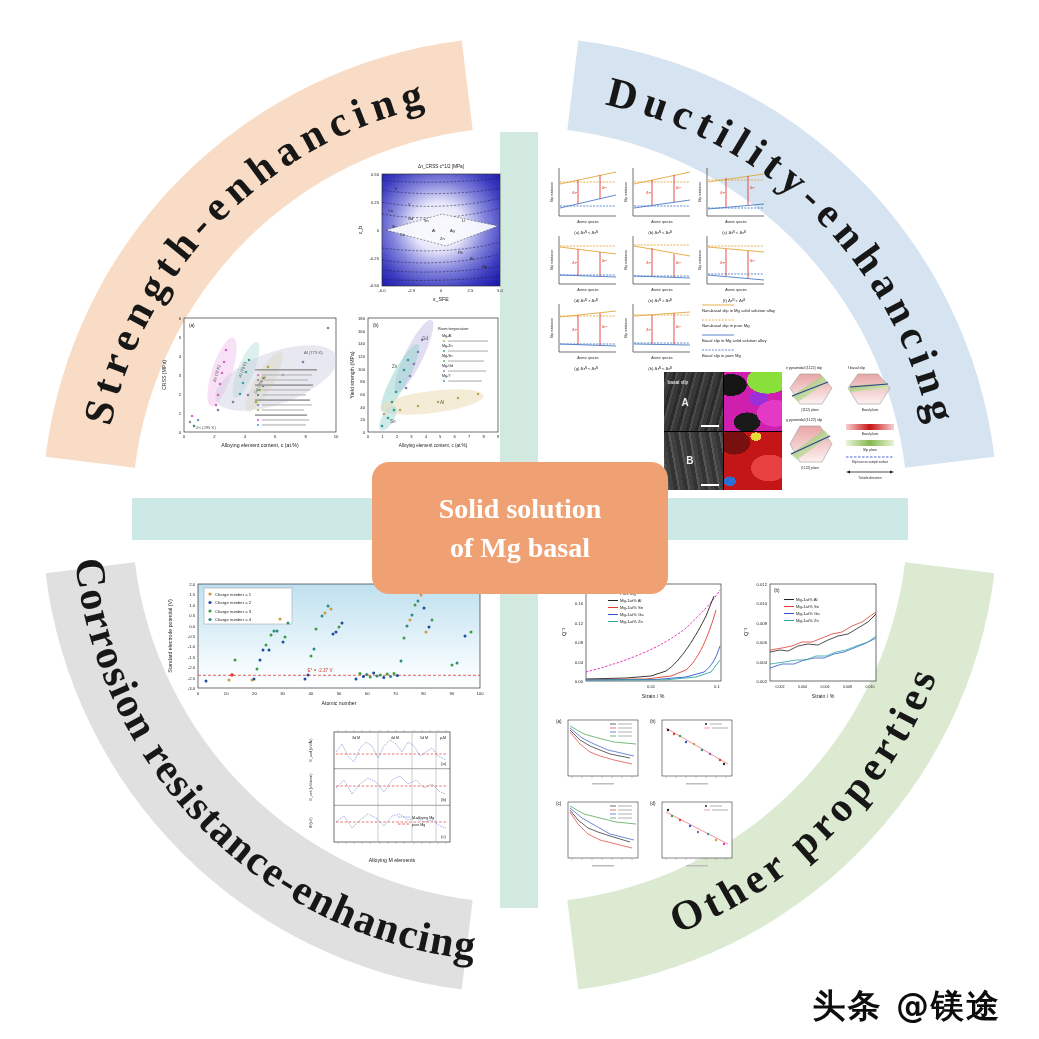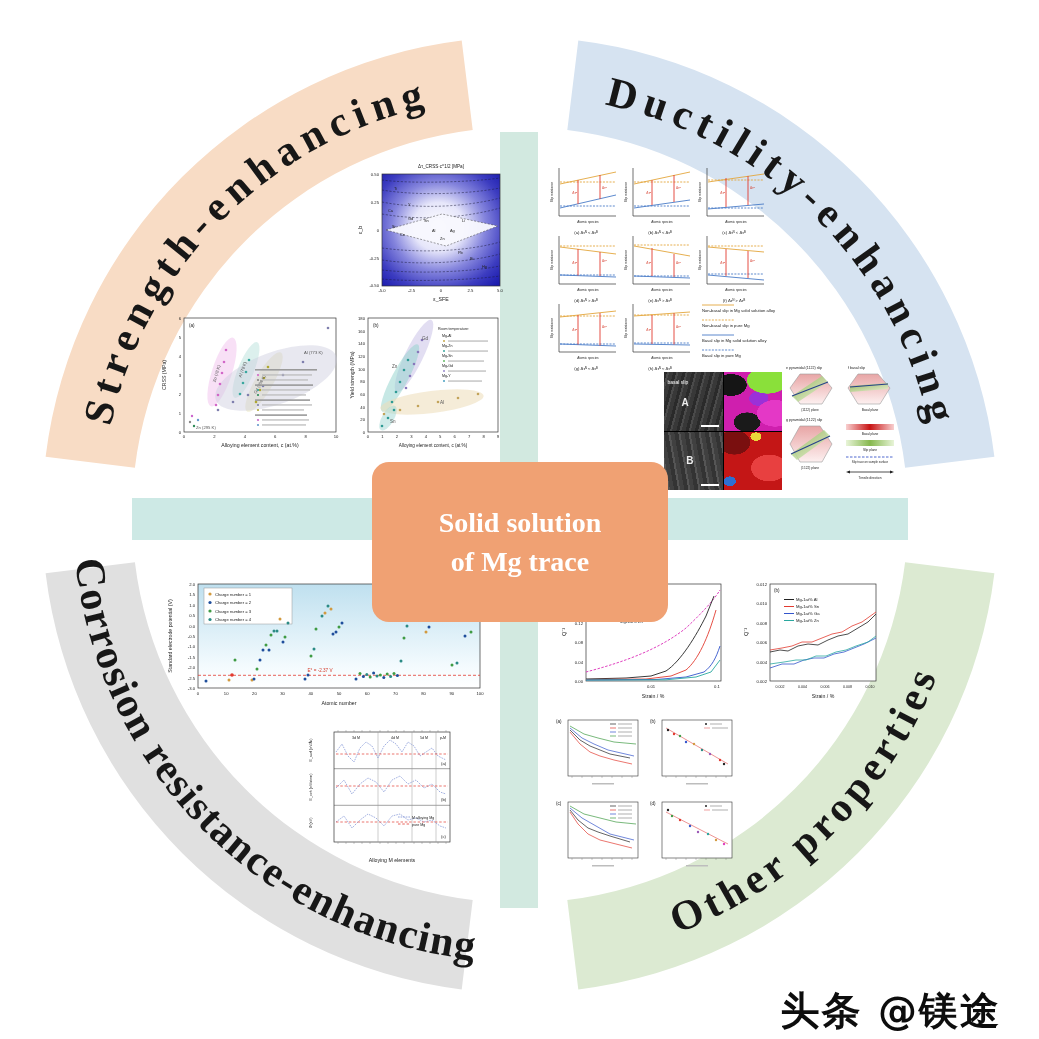--- a/index.html
+++ b/index.html
@@ -3,24 +3,24 @@
 <meta charset="utf-8">
 <style>
   html,body{margin:0;padding:0;background:#fff}
   #stage{position:relative;width:1039px;height:1039px;background:#fff;overflow:hidden;font-family:"Liberation Sans",sans-serif}
   .abs{position:absolute}
   .band{position:absolute;background:#cde9e5;z-index:1}
   .band.h{left:132px;top:498px;width:776px;height:42px}
   .band.v{left:500px;top:132px;width:38px;height:776px;background:#d2e9e0}
   #ring{z-index:0}
   .content{z-index:2}
-  #centerBox{z-index:3;left:372px;top:462px;width:296px;height:160px;background:#f0a173;border-radius:17px;
+  #centerBox{z-index:3;left:372px;top:462px;width:296px;height:132px;background:#f0a173;border-radius:17px;
     display:flex;flex-direction:column;justify-content:center;align-items:center;
     font-family:"Liberation Serif",serif;font-weight:700;color:#fff;font-size:28px;line-height:39px;text-align:center}
-  #watermark{z-index:4;right:38px;top:984px;font-size:39px;font-weight:700;color:#0d0d0d;
+  #watermark{z-index:4;right:38px;top:984px;font-size:33px;font-weight:700;color:#0d0d0d;
     font-family:"DejaVu Sans",sans-serif;letter-spacing:2px}
   .arcT{font-family:"Liberation Serif",serif;font-weight:600;font-size:42px;fill:#171717}
   svg text{font-family:"Liberation Sans",sans-serif;fill:#222}
   .f3{font-size:3.2px}.f35{font-size:3.6px}.f4{font-size:4.2px}.f45{font-size:4.6px}.f5{font-size:5.2px}.f55{font-size:5.6px}
   .mid{text-anchor:middle}.end{text-anchor:end}
   .ax{fill:none;stroke:#333;stroke-width:.7}
   .axl{fill:none;stroke:#444;stroke-width:.5}
   .red{fill:#d43a2a}.gry{fill:#555}
   .pb{fill:#bdbdbd}.pbd{fill:#9a9a9a}
   .or{stroke:#e3a63c;fill:none;stroke-width:.9}
@@ -794,18 +794,18 @@
         <rect class="pb" x="66" y="13.4" width="16" height="1.2"></rect>
     </g>
     <g stroke="#777" stroke-width=".4">
       <path d="M20,62 V64 M30,62 V64 M40,62 V64 M50,62 V64 M60,62 V64 M70,62 V64 M80,62 V64"></path>
     </g>
     <rect class="pb" x="40" y="69" width="22" height="1.5"></rect>
   </svg>
 
   <div id="centerBox" class="abs">
     <div>Solid solution</div>
-    <div>of Mg trace</div>
+    <div>of Mg basal</div>
   </div>
 
   <div id="watermark" class="abs">头条 @镁途</div>
 
 </div>
 
 </body></html>

